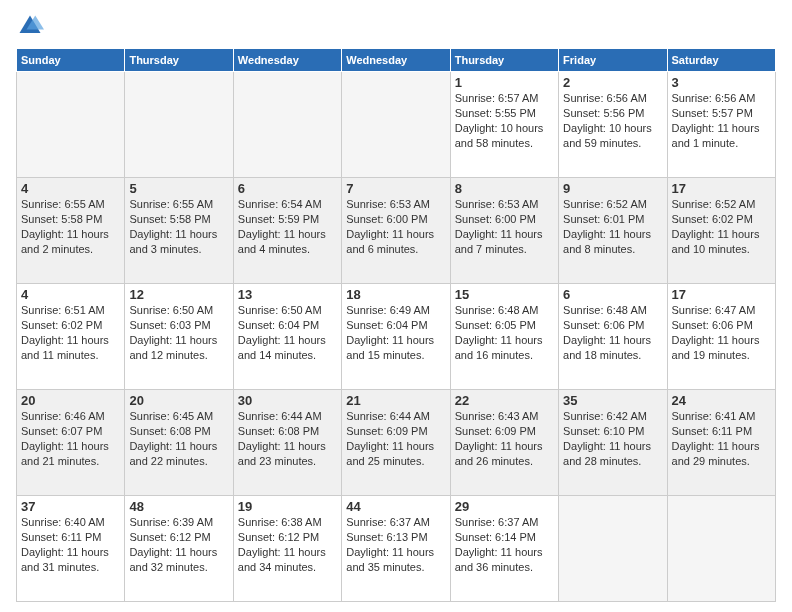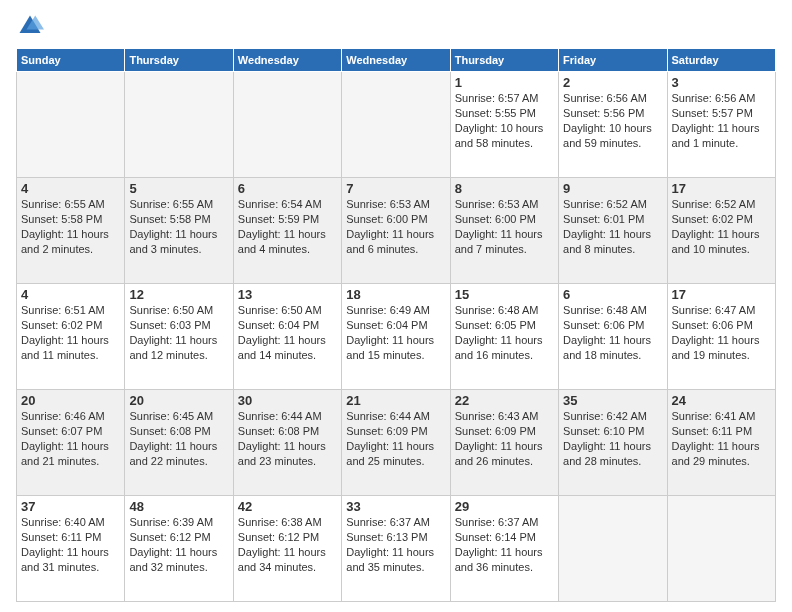--- a/index.html
+++ b/index.html
@@ -248,25 +248,25 @@
         <tr>
           <td>
             <span class="day-number">37</span>
             <div class="day-info">Sunrise: 6:40 AM<br>Sunset: 6:11 PM<br>Daylight: 11 hours<br>and 31 minutes.</div>
           </td>
           <td>
             <span class="day-number">48</span>
             <div class="day-info">Sunrise: 6:39 AM<br>Sunset: 6:12 PM<br>Daylight: 11 hours<br>and 32 minutes.</div>
           </td>
           <td>
-            <span class="day-number">42</span>
+            <span class="day-number">19</span>
             <div class="day-info">Sunrise: 6:38 AM<br>Sunset: 6:12 PM<br>Daylight: 11 hours<br>and 34 minutes.</div>
           </td>
           <td>
-            <span class="day-number">33</span>
+            <span class="day-number">44</span>
             <div class="day-info">Sunrise: 6:37 AM<br>Sunset: 6:13 PM<br>Daylight: 11 hours<br>and 35 minutes.</div>
           </td>
           <td>
             <span class="day-number">29</span>
             <div class="day-info">Sunrise: 6:37 AM<br>Sunset: 6:14 PM<br>Daylight: 11 hours<br>and 36 minutes.</div>
           </td>
           <td class="empty"></td>
           <td class="empty"></td>
         </tr>
       </tbody>

